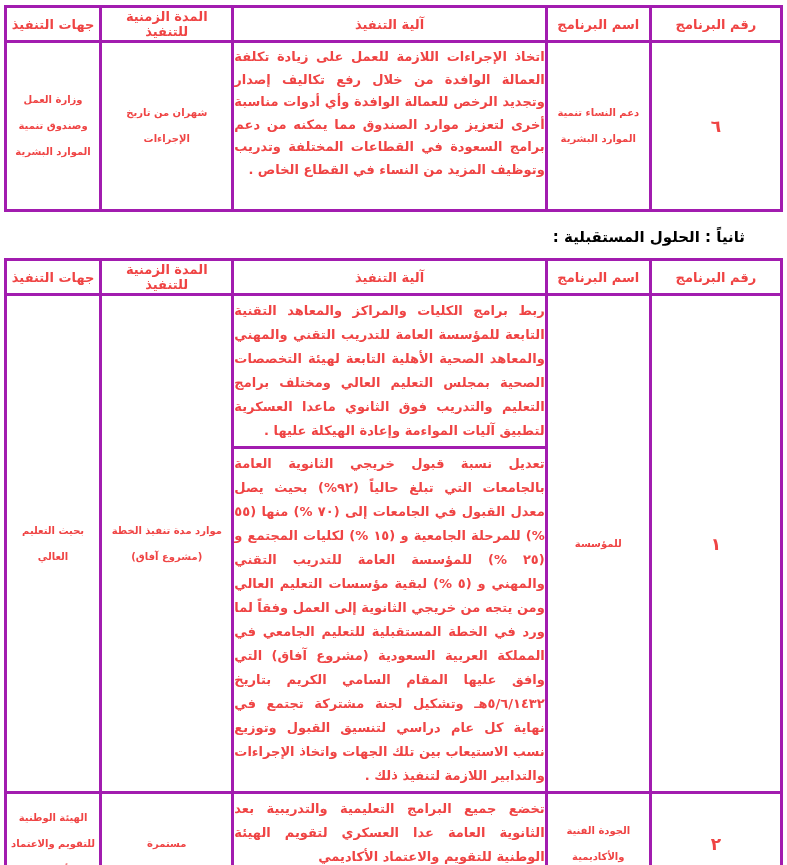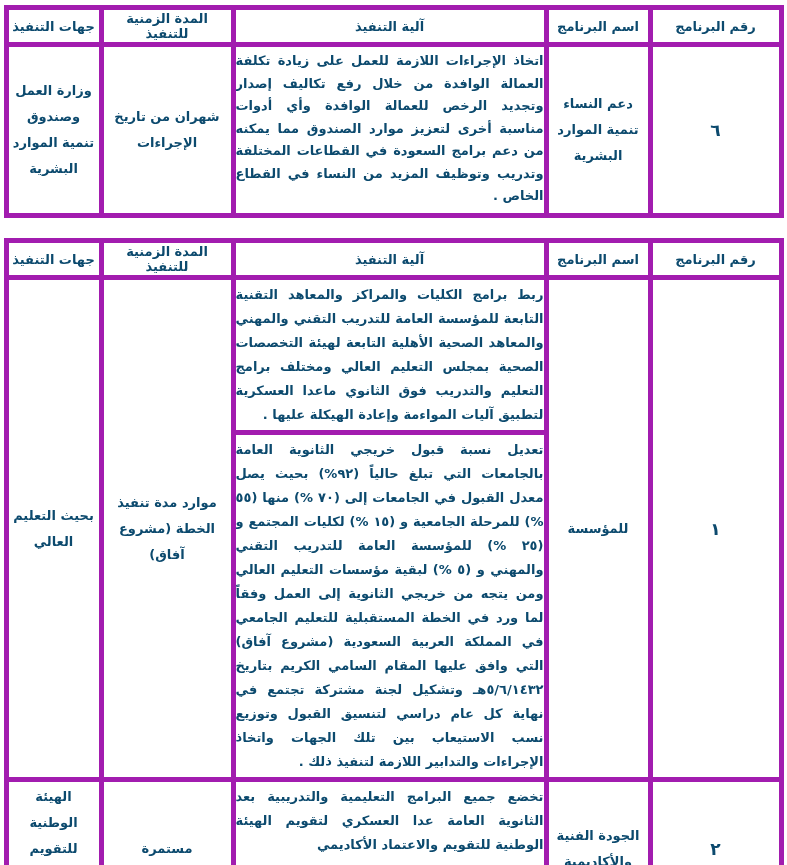--- a/index.html
+++ b/index.html
@@ -13,24 +13,24 @@
     font-weight:bold;
     color:#000;
   }
   table{
     border-collapse:collapse;
     table-layout:fixed;
     width:779px;
     margin:0 auto;
   }
   th,td{
-    border:5px solid #a21caf;
+    border:3px solid #a21caf;
     padding:2px 6px;
     font-weight:bold;
-    color:#0c4a6e;
+    color:#ef4444;
     overflow:hidden;
   }
   th{
     font-size:13px;
     height:22px;
     text-align:center;
     vertical-align:middle;
     padding:1px 2px;
   }
   .t1{margin-top:5px;}
@@ -38,21 +38,21 @@
   
   col.c-num{width:131px;}
   col.c-name{width:104px;}
   col.c-mech{width:313px;}
   col.c-dur{width:132px;}
   col.c-ent{width:95px;}
 
   td.center{
     text-align:center;
     vertical-align:middle;
-    font-size:13px;
+    font-size:10px;
     line-height:26px;
     padding:2px 4px;
     border-radius:28px;
   }
   td.num{
     font-size:17px;
     text-align:center;
     vertical-align:middle;
   }
   td.mech{
@@ -102,20 +102,21 @@
       <td class="num">٦</td>
       <td class="center">دعم النساء تنمية الموارد البشرية</td>
       <td class="mech">اتخاذ الإجراءات اللازمة للعمل على زيادة تكلفة العمالة الوافدة من خلال رفع تكاليف إصدار وتجديد الرخص للعمالة الوافدة وأي أدوات مناسبة أخرى لتعزيز موارد الصندوق مما يمكنه من دعم برامج السعودة في القطاعات المختلفة وتدريب وتوظيف المزيد من النساء في القطاع الخاص .</td>
       <td class="center">شهران من تاريخ الإجراءات</td>
       <td class="center">وزارة العمل وصندوق تنمية الموارد البشرية</td>
     </tr>
   </tbody>
     </table>
 
   <div class="headings">
+    <div class="h1">ثانياً : الحلول المستقبلية :</div>
   </div>
 
   <table class="t2">
     <colgroup>
       <col class="c-num">
         <col class="c-name">
         <col class="c-mech">
         <col class="c-dur">
         <col class="c-ent">
     </colgroup>

